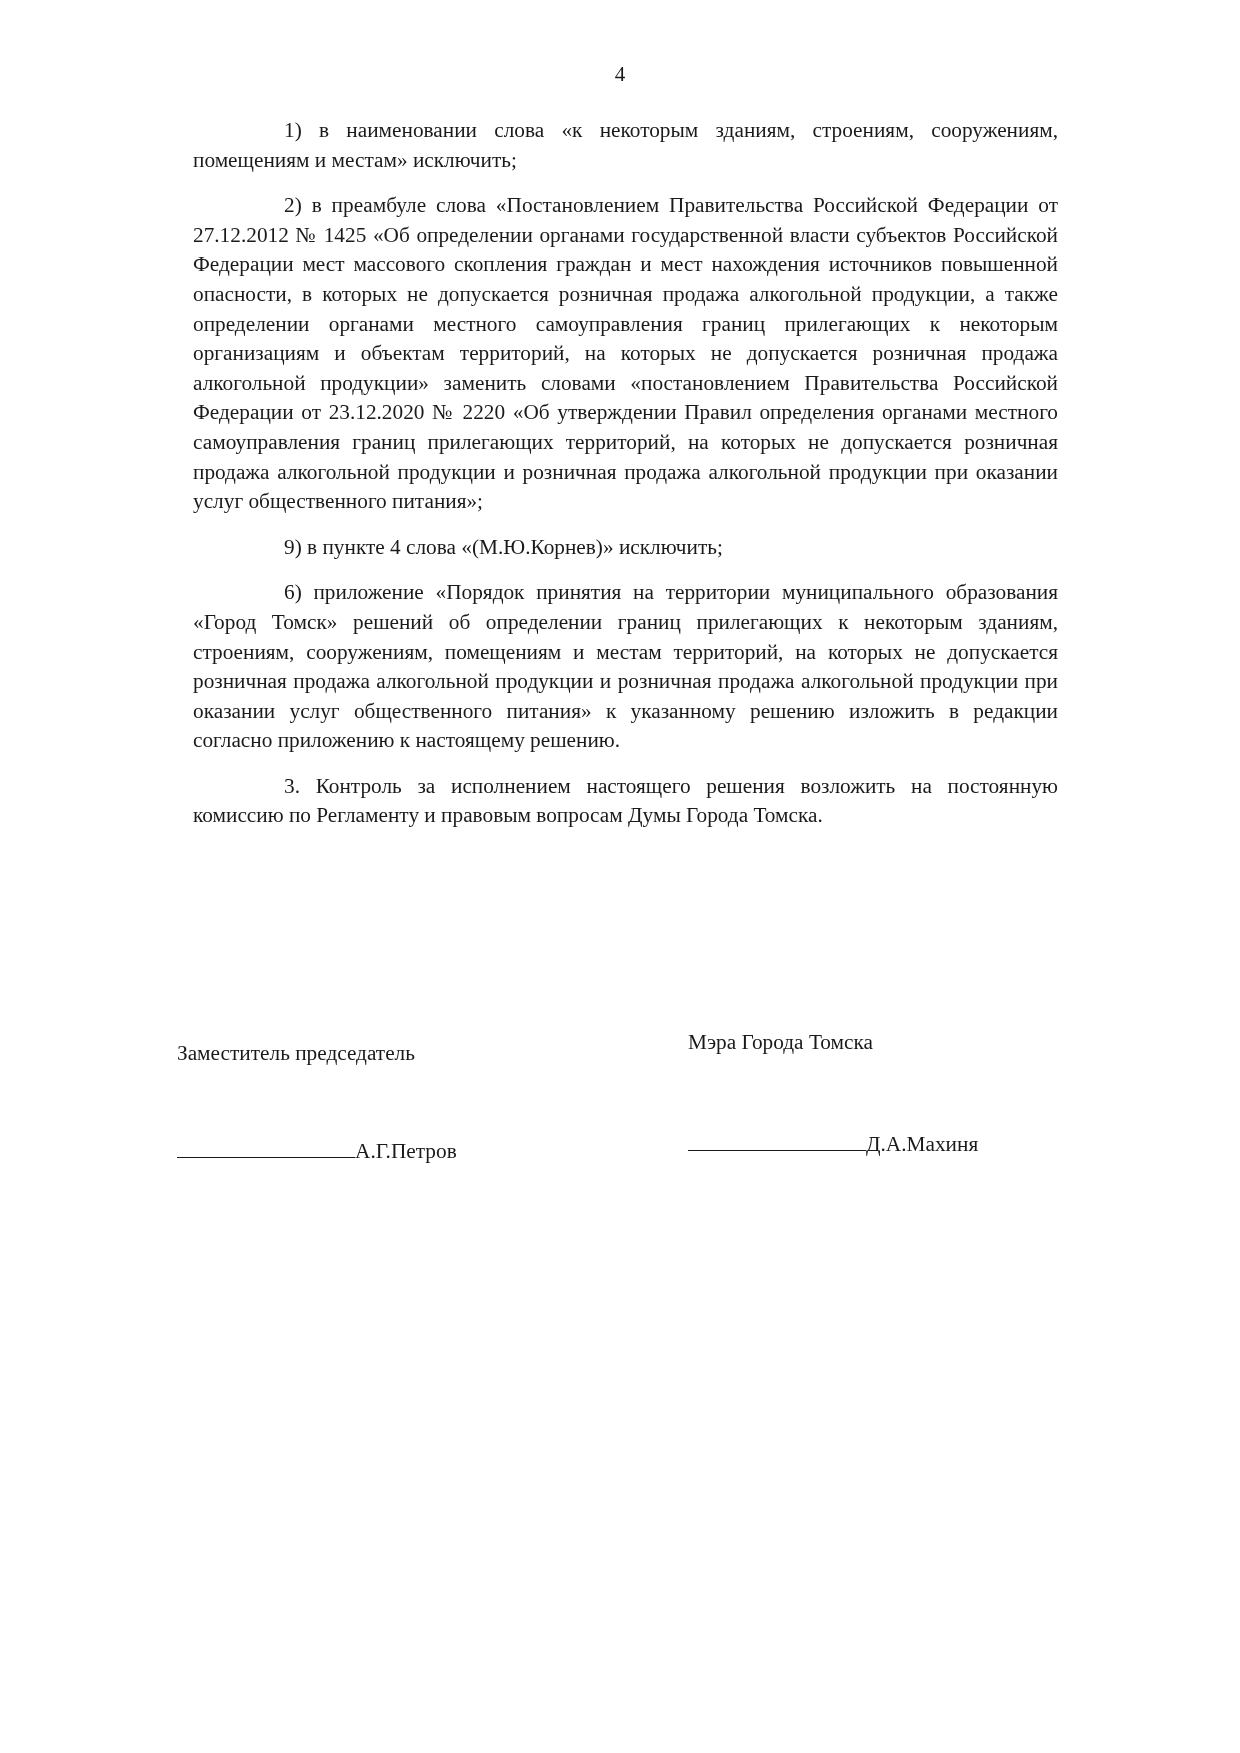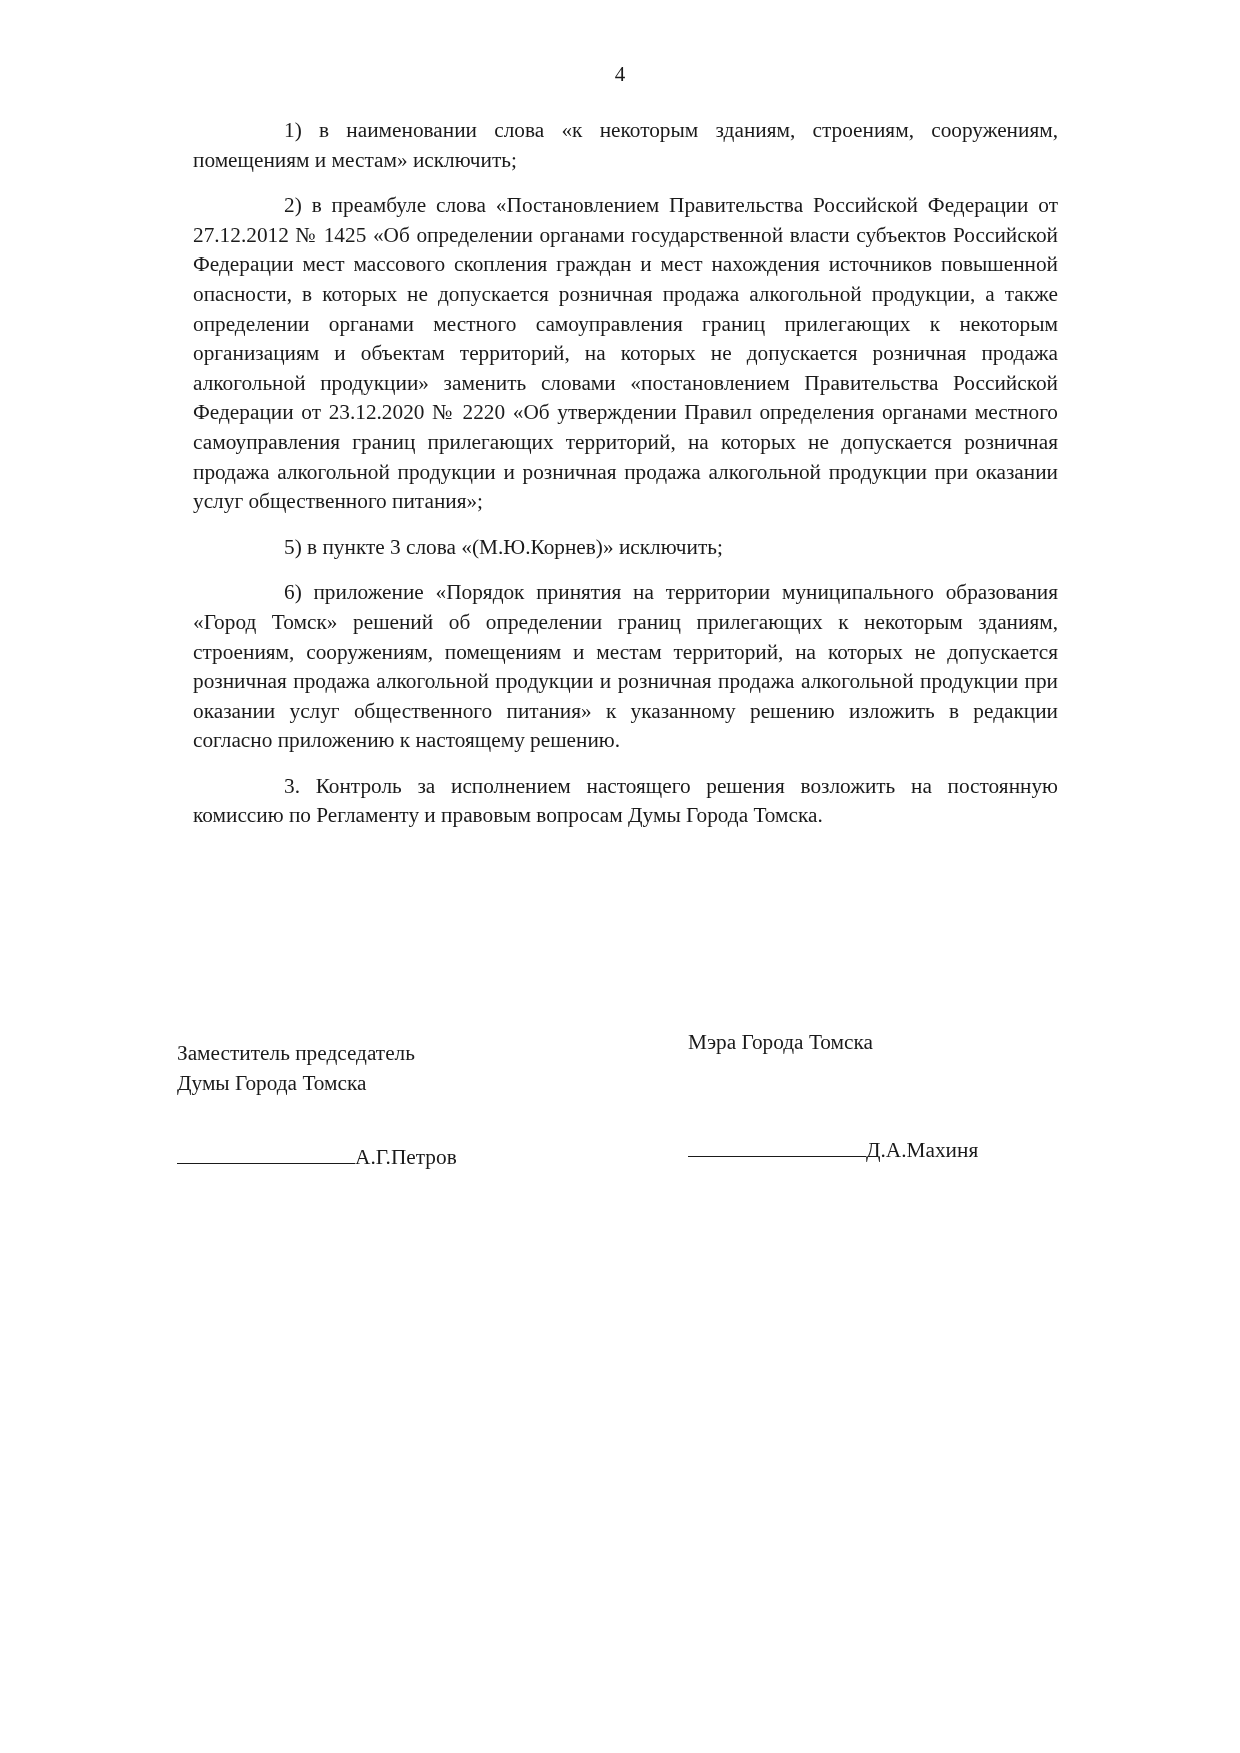--- a/index.html
+++ b/index.html
@@ -58,21 +58,20 @@
       left: 511px;
       top: -4px;
       width: 400px;
     }
     .sig-title {
       margin: 0;
     }
     .sig-line {
       position: absolute;
       white-space: nowrap;
-      margin-top: 6px;
     }
     .sig-left .sig-line { top: 98px; left: 0; }
     .sig-right .sig-line { top: 102px; left: 0; font-family: Liberation Serif, serif; }
     .sig-blank {
       display: inline-block;
       border-bottom: 1.5px solid #1a1a1a;
       vertical-align: baseline;
       height: 18px;
     }
     .sig-left .sig-blank { width: 178px; }
@@ -82,29 +81,28 @@
     }
   </style>
 </head>
 <body>
 
 <div class="page-number">4</div>
 
 <div class="body-text">
   <p>1) в наименовании слова «к некоторым зданиям, строениям, сооружениям, помещениям и местам» исключить;</p>
   <p>2) в преамбуле слова «Постановлением Правительства Российской Федерации от 27.12.2012 № 1425 «Об определении органами государственной власти субъектов Российской Федерации мест массового скопления граждан и мест нахождения источников повышенной опасности, в которых не допускается розничная продажа алкогольной продукции, а также определении органами местного самоуправления границ прилегающих к некоторым организациям и объектам территорий, на которых не допускается розничная продажа алкогольной продукции» заменить словами «постановлением Правительства Российской Федерации от 23.12.2020 № 2220 «Об утверждении Правил определения органами местного самоуправления границ прилегающих территорий, на которых не допускается розничная продажа алкогольной продукции и розничная продажа алкогольной продукции при оказании услуг общественного питания»;</p>
-  <p>5) в пункте 3 слова «(М.Ю.Корнев)» исключить;</p>
+  <p>9) в пункте 4 слова «(М.Ю.Корнев)» исключить;</p>
   <p>6) приложение «Порядок принятия на территории муниципального образования «Город Томск» решений об определении границ прилегающих к некоторым зданиям, строениям, сооружениям, помещениям и местам территорий, на которых не допускается розничная продажа алкогольной продукции и розничная продажа алкогольной продукции при оказании услуг общественного питания» к указанному решению изложить в редакции согласно приложению к настоящему решению.</p>
   <p>3. Контроль за исполнением настоящего решения возложить на постоянную комиссию по Регламенту и правовым вопросам Думы Города Томска.</p>
 </div>
 
 <div class="signatures">
   <div class="sig-left">
     <div class="sig-title">Заместитель председатель</div>
-    <div class="sig-title">Думы Города Томска</div>
     <div class="sig-line">
       <span class="sig-blank"></span><span class="sig-name">А.Г.Петров</span>
     </div>
   </div>
   <div class="sig-right">
     <div class="sig-title">Мэра Города Томска</div>
     <div class="sig-line">
       <span class="sig-blank"></span><span class="sig-name">Д.А.Махиня</span>
     </div>
   </div>

